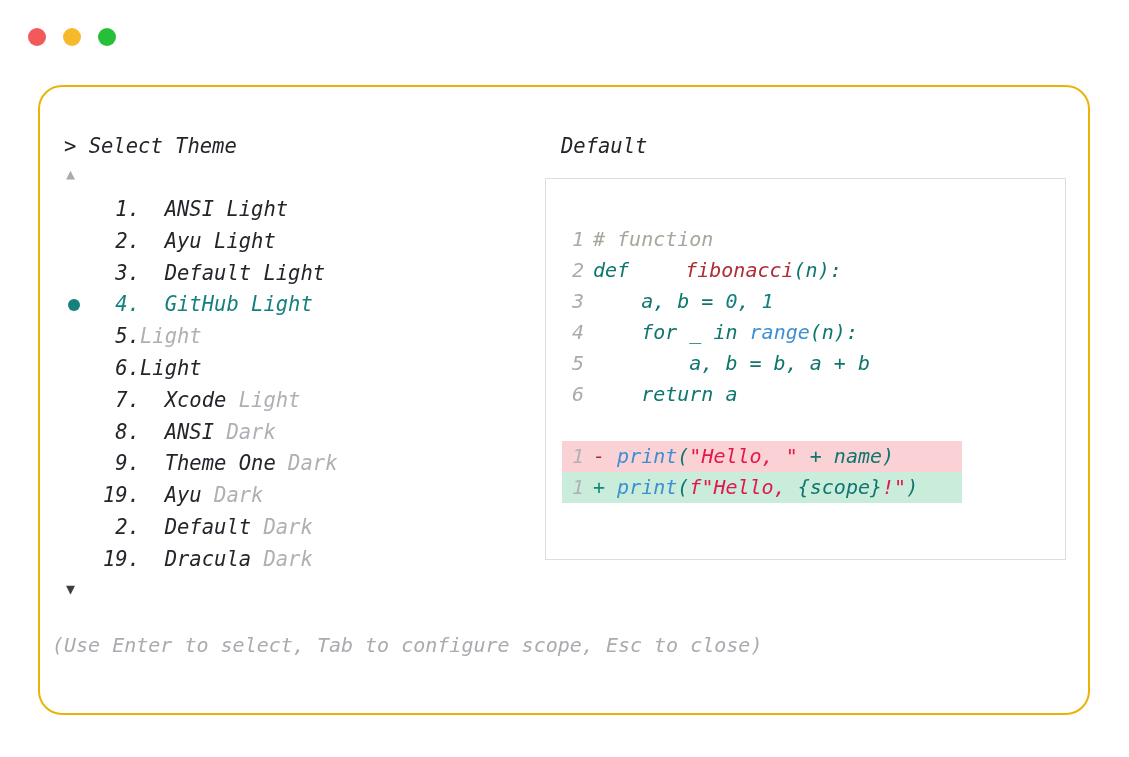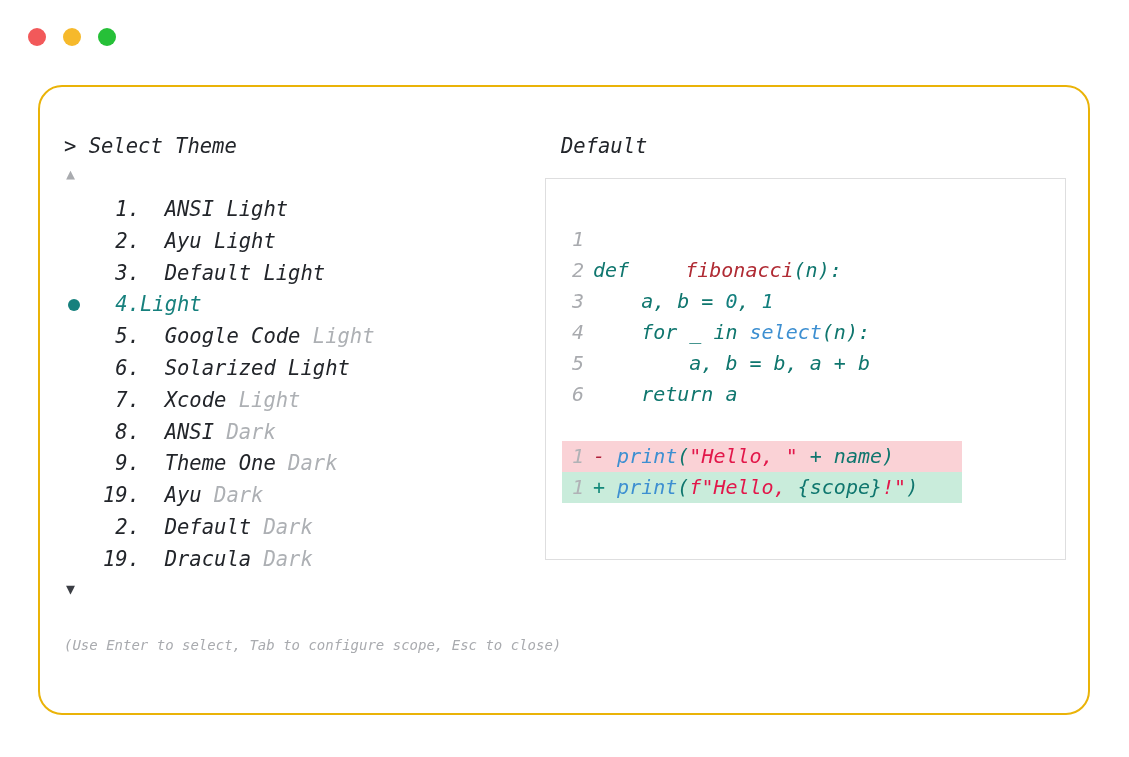--- a/index.html
+++ b/index.html
@@ -124,23 +124,23 @@
   .theme-row.selected .idx-cell,
   .theme-row.selected .name-cell,
   .theme-row.selected .variant { color: #16807d; }
 
   .variant.muted  { color: #adb0b4; }
   .variant.strong { color: #22252a; }
 
   
   .hint {
     position: absolute;
-    left: 24px;
+    left: 12px;
     top: 545px;
-    font-size: 14px;
+    font-size: 20px;
     line-height: 26px;
     color: #a9abaf;
     white-space: pre;
   }
 
   
   .preview-box {
     position: absolute;
     left: 505px;
     top: 91px;
@@ -208,42 +208,42 @@
     <div class="hdr-right">Default</div>
   </div>
 
   <div class="list-pane">
     <div class="scroll-arrow up">▲</div>
 
     <div class="theme-list" id="theme-list">
         <div class="theme-row"><span class="bullet-cell"></span><span class="idx-cell">1.</span><span class="name-cell">  ANSI </span><span class="variant strong">Light</span></div>
         <div class="theme-row"><span class="bullet-cell"></span><span class="idx-cell">2.</span><span class="name-cell">  Ayu </span><span class="variant strong">Light</span></div>
         <div class="theme-row"><span class="bullet-cell"></span><span class="idx-cell">3.</span><span class="name-cell">  Default </span><span class="variant strong">Light</span></div>
-        <div class="theme-row selected"><span class="bullet-cell"><span class="bullet-dot"></span></span><span class="idx-cell">4.</span><span class="variant strong">Light</span></div>
-        <div class="theme-row"><span class="bullet-cell"></span><span class="idx-cell">5.</span><span class="name-cell">  Google Code </span><span class="variant muted">Light</span></div>
-        <div class="theme-row"><span class="bullet-cell"></span><span class="idx-cell">6.</span><span class="name-cell">  Solarized </span><span class="variant strong">Light</span></div>
+        <div class="theme-row selected"><span class="bullet-cell"><span class="bullet-dot"></span></span><span class="idx-cell">4.</span><span class="name-cell">  GitHub </span><span class="variant strong">Light</span></div>
+        <div class="theme-row"><span class="bullet-cell"></span><span class="idx-cell">5.</span><span class="variant muted">Light</span></div>
+        <div class="theme-row"><span class="bullet-cell"></span><span class="idx-cell">6.</span><span class="variant strong">Light</span></div>
         <div class="theme-row"><span class="bullet-cell"></span><span class="idx-cell">7.</span><span class="name-cell">  Xcode </span><span class="variant muted">Light</span></div>
         <div class="theme-row"><span class="bullet-cell"></span><span class="idx-cell">8.</span><span class="name-cell">  ANSI </span><span class="variant muted">Dark</span></div>
         <div class="theme-row"><span class="bullet-cell"></span><span class="idx-cell">9.</span><span class="name-cell">  Theme One </span><span class="variant muted">Dark</span></div>
         <div class="theme-row"><span class="bullet-cell"></span><span class="idx-cell">19.</span><span class="name-cell">  Ayu </span><span class="variant muted">Dark</span></div>
         <div class="theme-row"><span class="bullet-cell"></span><span class="idx-cell">2.</span><span class="name-cell">  Default </span><span class="variant muted">Dark</span></div>
         <div class="theme-row"><span class="bullet-cell"></span><span class="idx-cell">19.</span><span class="name-cell">  Dracula </span><span class="variant muted">Dark</span></div>
       </div>
 
     <div class="scroll-arrow down">▼</div>
   </div>
 
   <div class="hint">(Use Enter to select, Tab to configure scope, Esc to close)</div>
 
   <div class="preview-box">
     <div class="code" id="code-block">
-        <div class="code-line"><span class="ln">1</span></div>
+        <div class="code-line"><span class="ln">1</span><span class="code-text"><span class="tok-comment"># function</span></span></div>
         <div class="code-line"><span class="ln">2</span><span class="code-text"><span class="tok-plain">def </span><span class="tok-fn">fibonacci</span><span class="tok-plain">(n):</span></span></div>
         <div class="code-line"><span class="ln">3</span><span class="code-text"><span class="tok-plain">    a, b = </span><span class="tok-num">0</span><span class="tok-plain">, </span><span class="tok-num">1</span></span></div>
-        <div class="code-line"><span class="ln">4</span><span class="code-text"><span class="tok-plain">    for _ in </span><span class="tok-builtin">select</span><span class="tok-plain">(n):</span></span></div>
+        <div class="code-line"><span class="ln">4</span><span class="code-text"><span class="tok-plain">    for _ in </span><span class="tok-builtin">range</span><span class="tok-plain">(n):</span></span></div>
         <div class="code-line"><span class="ln">5</span><span class="code-text"><span class="tok-plain">        a, b = b, a + b</span></span></div>
         <div class="code-line"><span class="ln">6</span><span class="code-text"><span class="tok-plain">    return a</span></span></div>
         <div class="code-line spacer"><span class="ln"></span><span class="code-text"></span></div>
         <div class="code-line diff-del"><span class="ln">1</span><span class="code-text"><span class="tok-marker-del">- </span><span class="tok-builtin">print</span><span class="tok-plain">(</span><span class="tok-str">"Hello, "</span><span class="tok-plain"> + name)</span></span></div>
         <div class="code-line diff-add"><span class="ln">1</span><span class="code-text"><span class="tok-marker-add">+ </span><span class="tok-builtin">print</span><span class="tok-plain">(</span><span class="tok-str">f"Hello, </span><span class="tok-plain">{scope}</span><span class="tok-str">!"</span><span class="tok-plain">)</span></span></div>
       </div>
   </div>
 
 </div>
 

